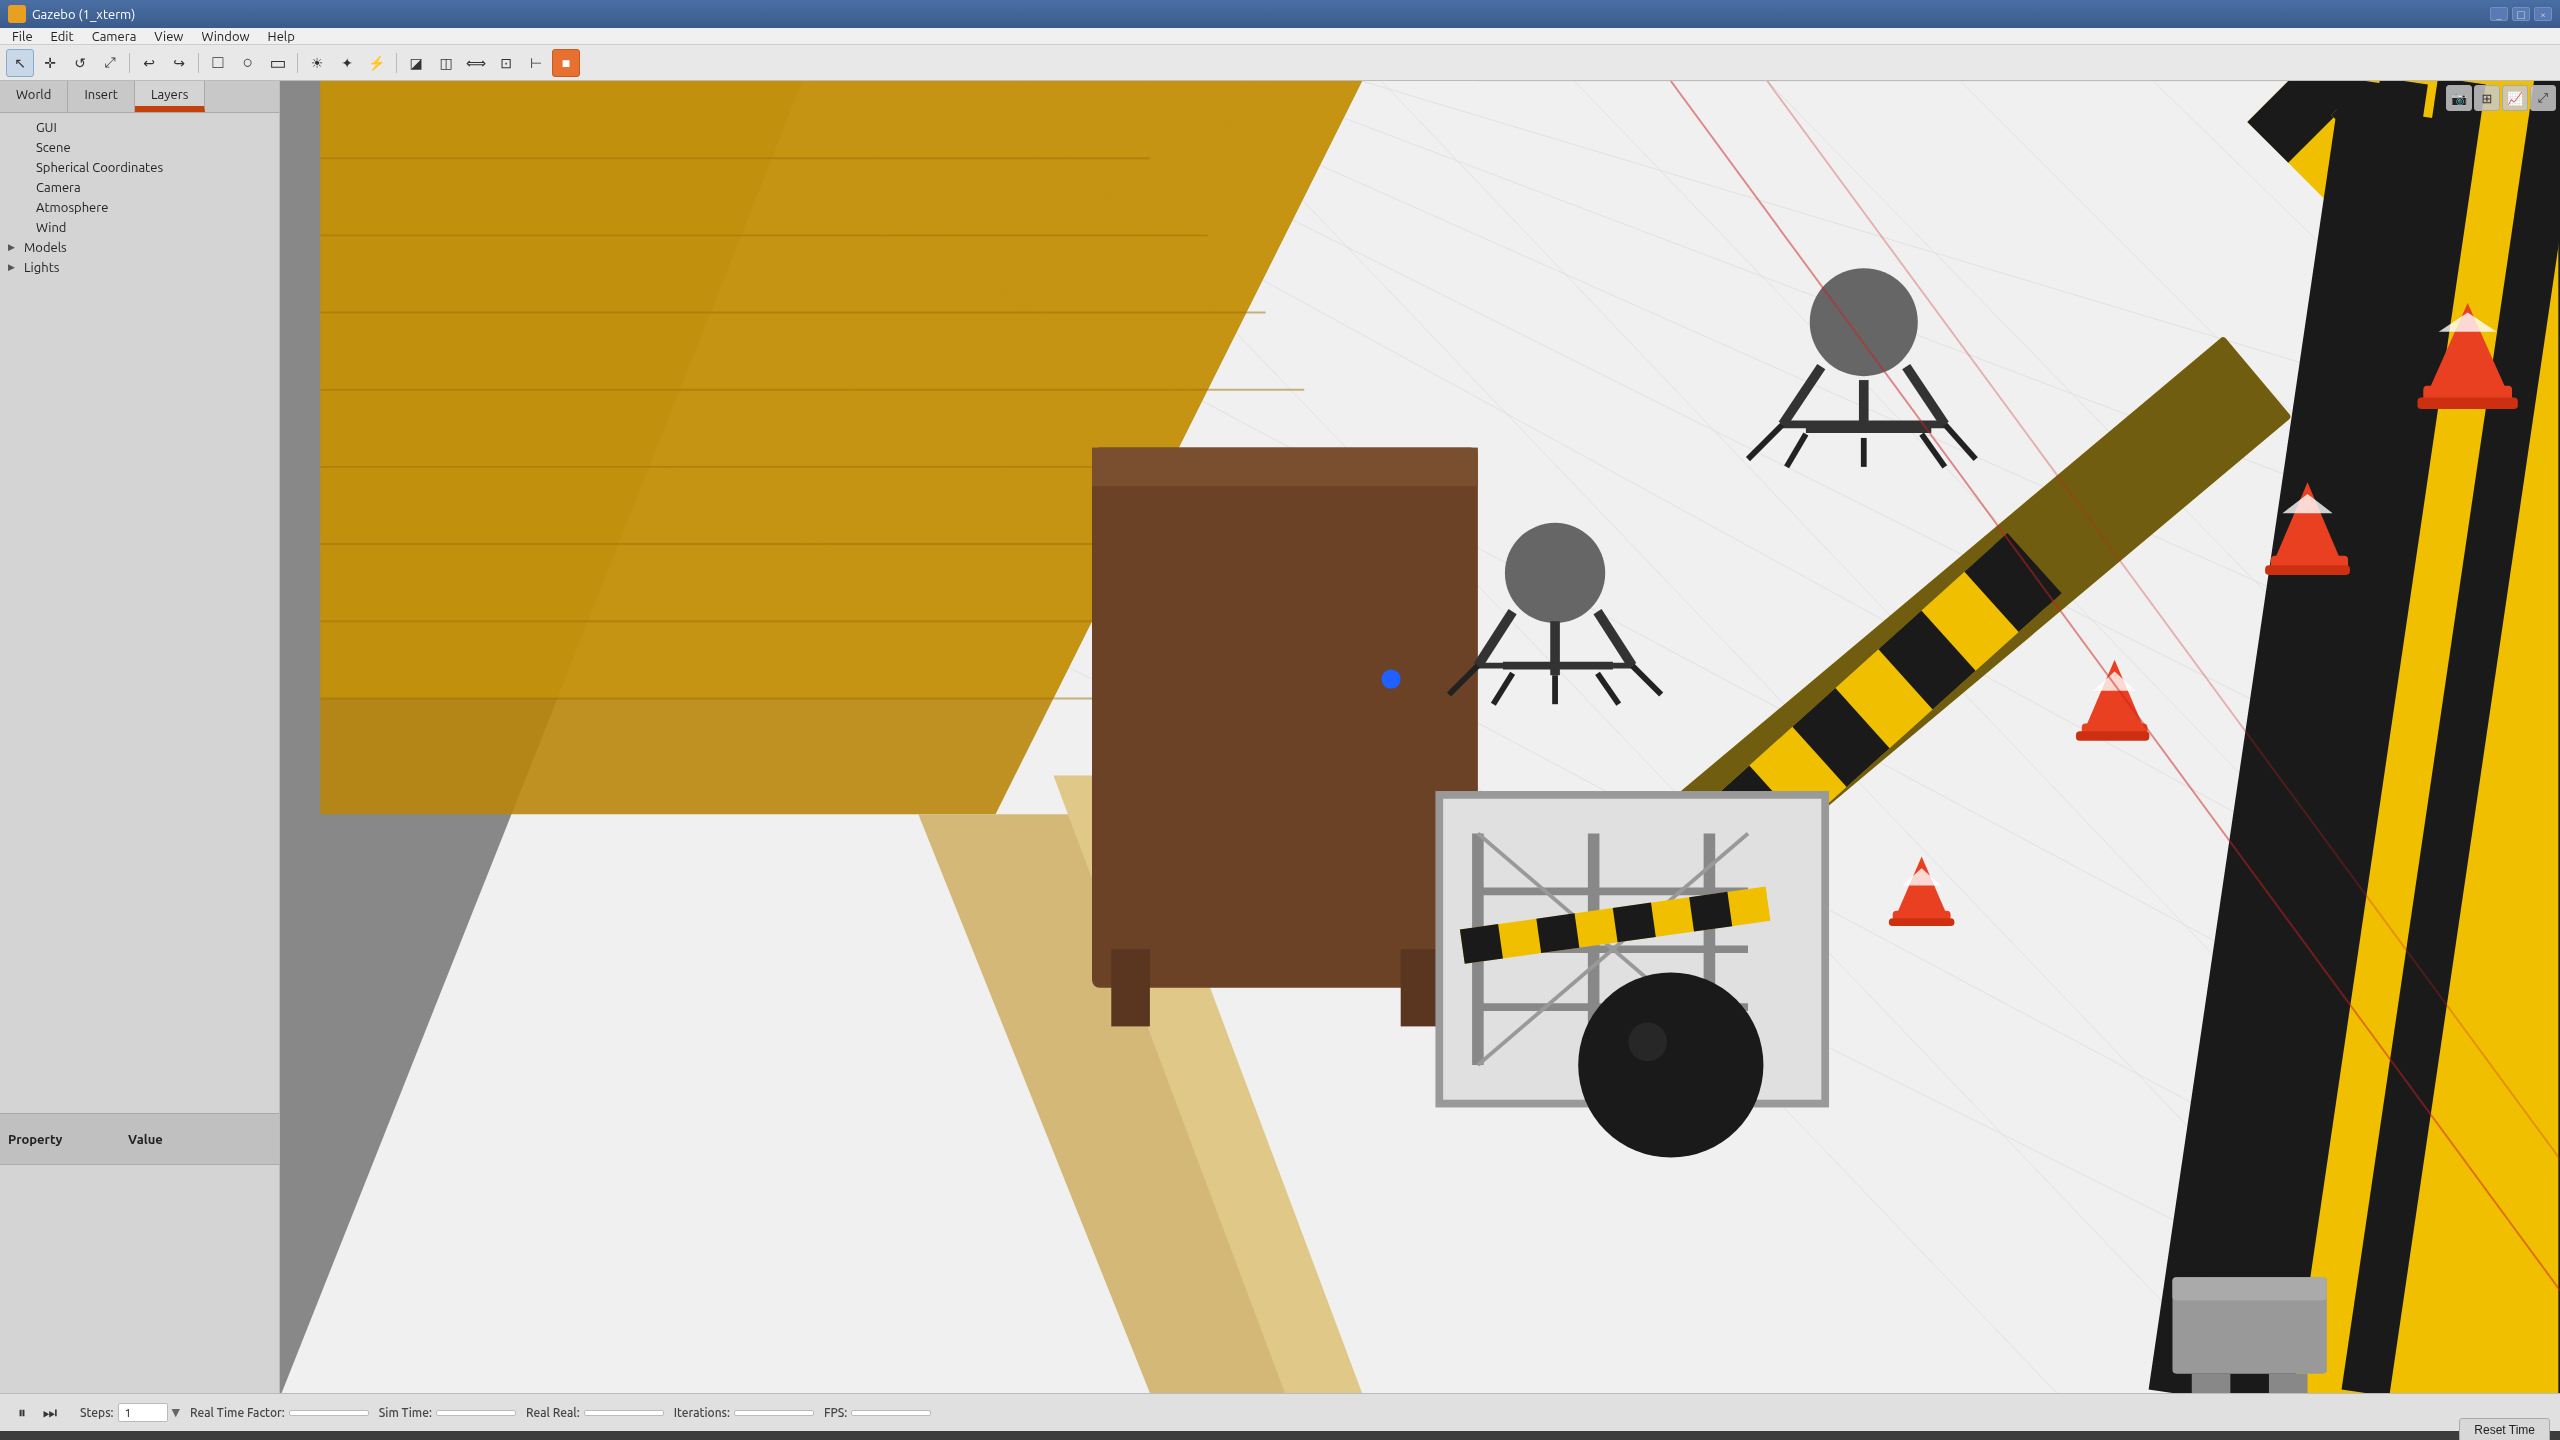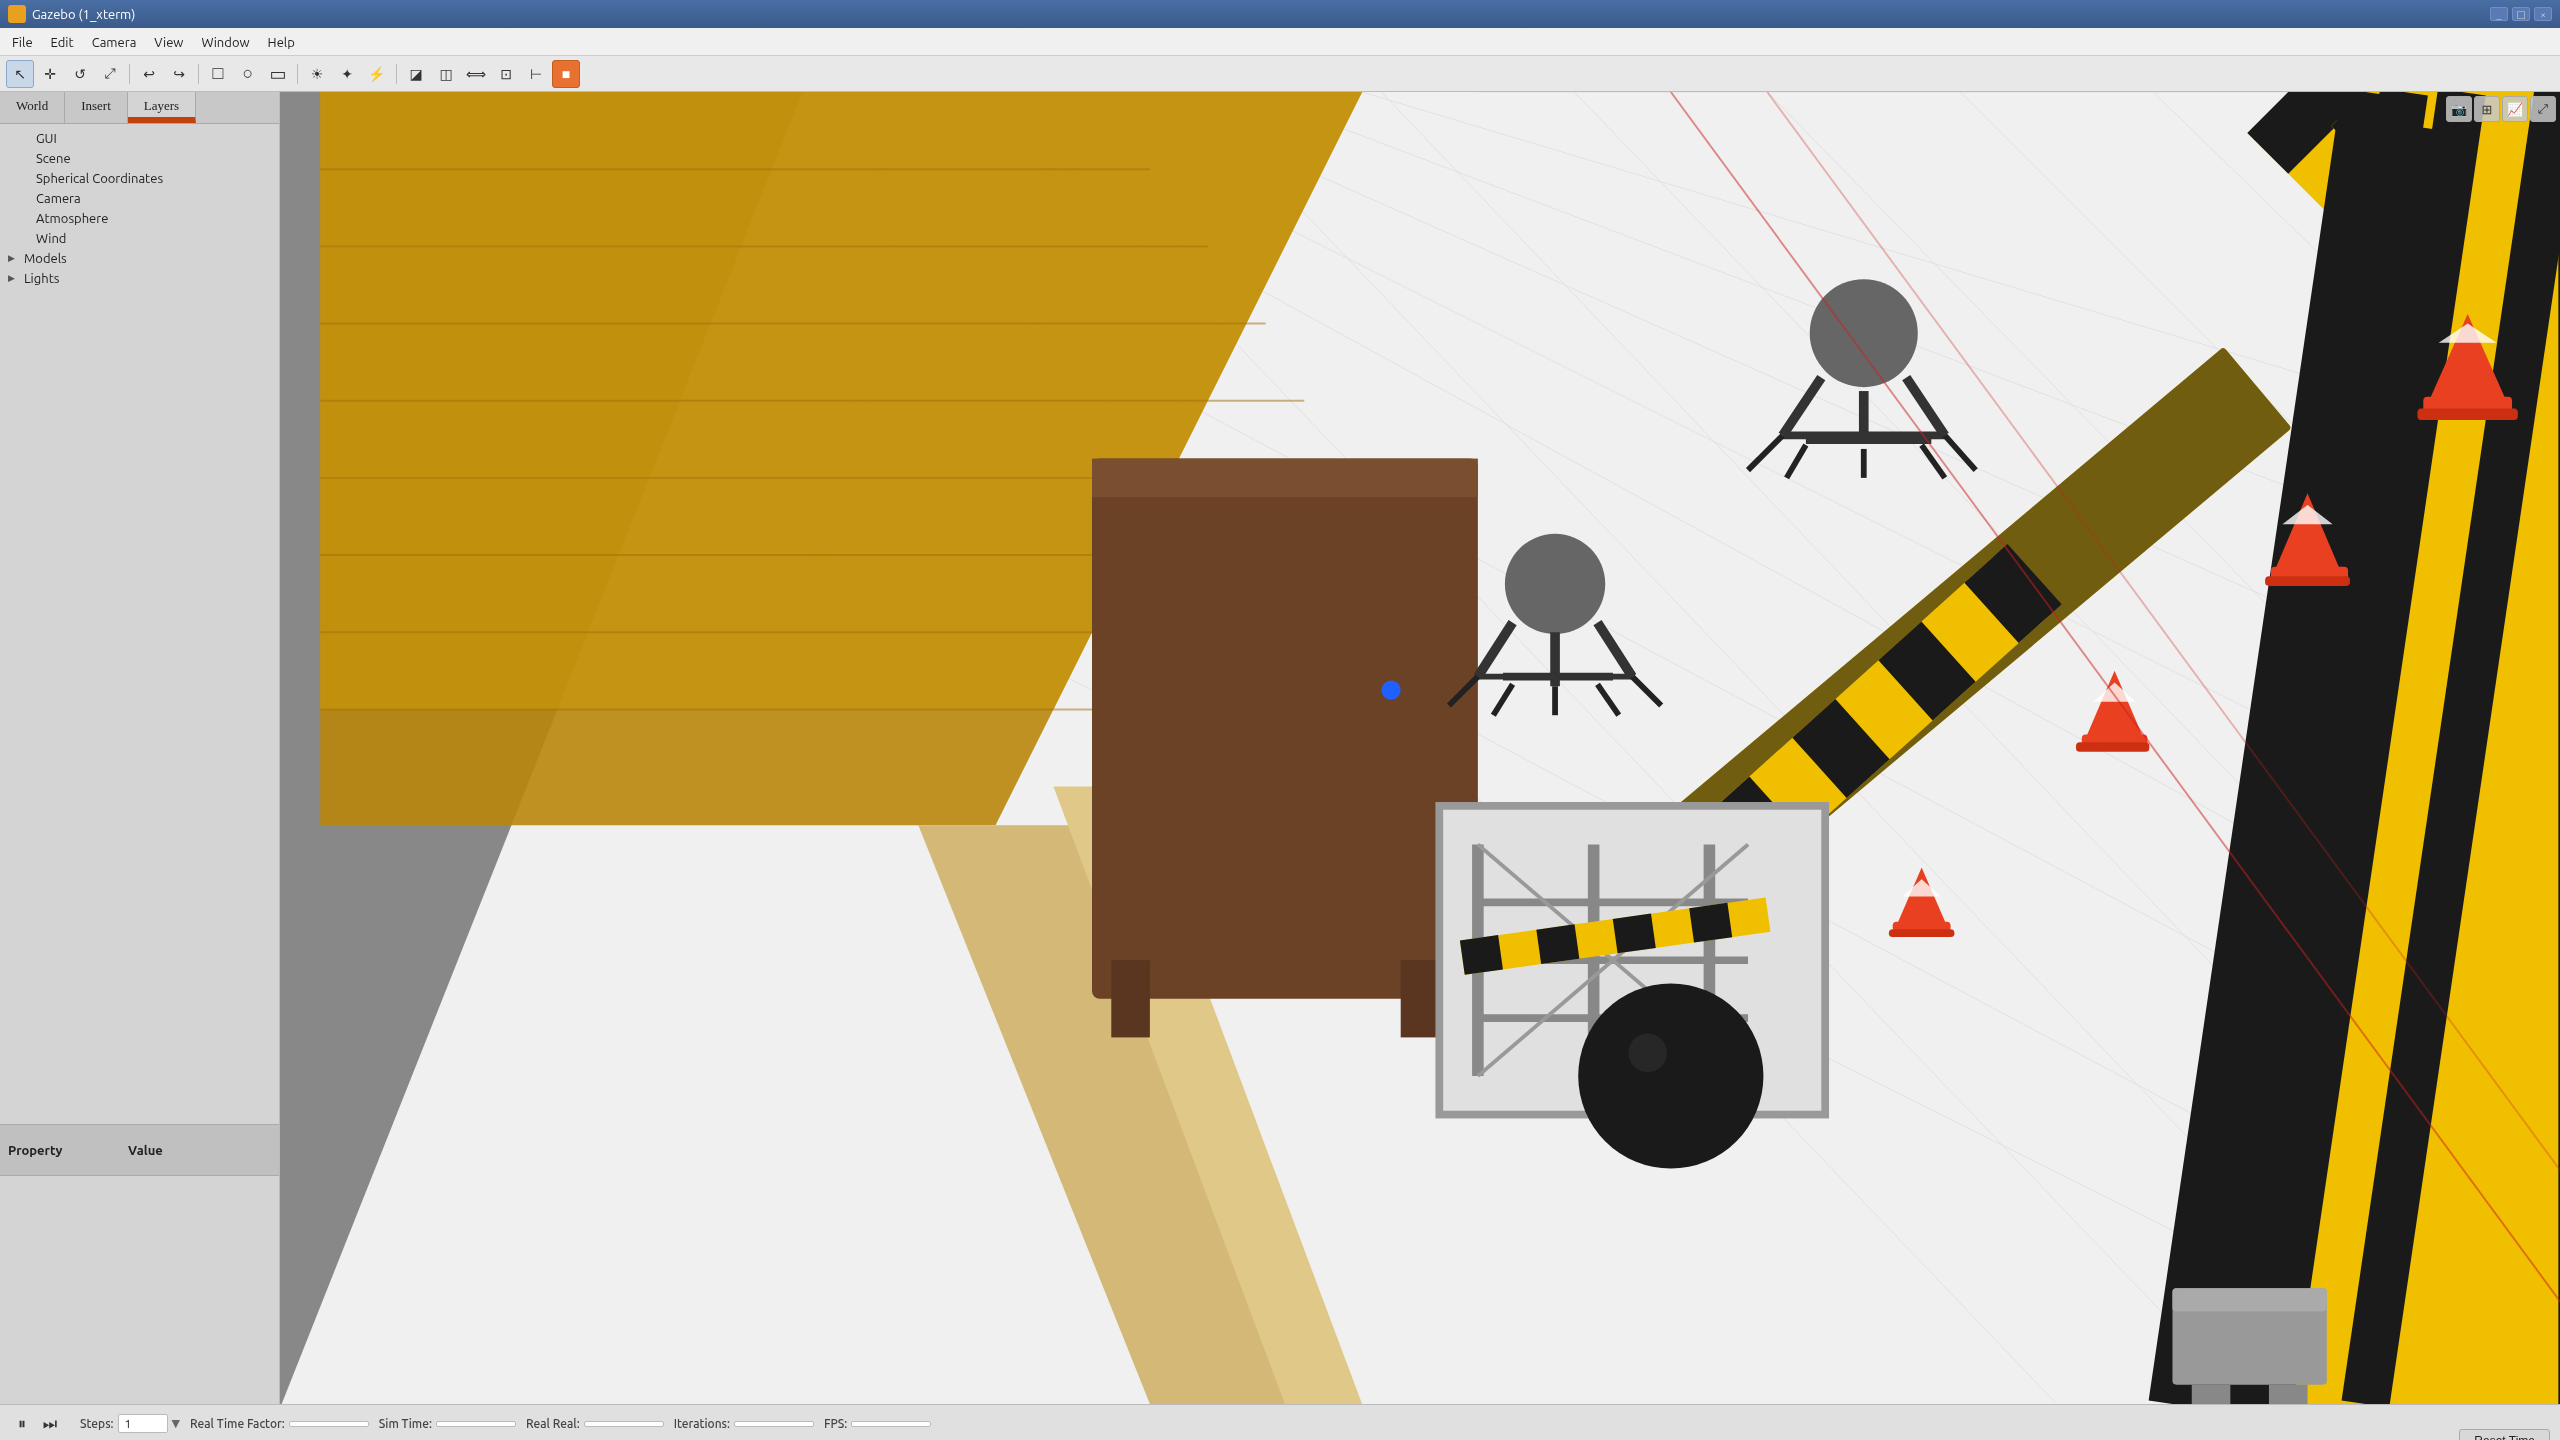--- a/index.html
+++ b/index.html
@@ -39,21 +39,21 @@
       border: 1px solid #7090c5;
       border-radius: 2px;
       cursor: pointer;
       display: flex; align-items: center; justify-content: center;
       font-size: 10px; color: #ccc;
     }
 
     
     #menubar {
       width: 100%;
-      height: 28px;
+      height: 17px;
       background: #f0f0f0;
       border-bottom: 1px solid #ccc;
       display: flex;
       align-items: center;
       padding: 0 4px;
       gap: 2px;
     }
     .menu-item {
       padding: 3px 8px;
       font-size: 13px;
@@ -85,21 +85,20 @@
       border-bottom: 1px solid #aaa;
       height: 32px;
     }
     .sidebar-tab {
       padding: 6px 16px;
       font-size: 13px;
       cursor: pointer;
       border-right: 1px solid #aaa;
       background: #c8c8c8;
       color: #222;
-      font-family: Liberation Serif, serif;
     }
     .sidebar-tab.active {
       background: #d4d4d4;
       border-bottom: 6px solid #c2410c;
     }
 
     #sidebar-tree {
       flex: 1;
       overflow-y: auto;
       padding: 4px 0;

